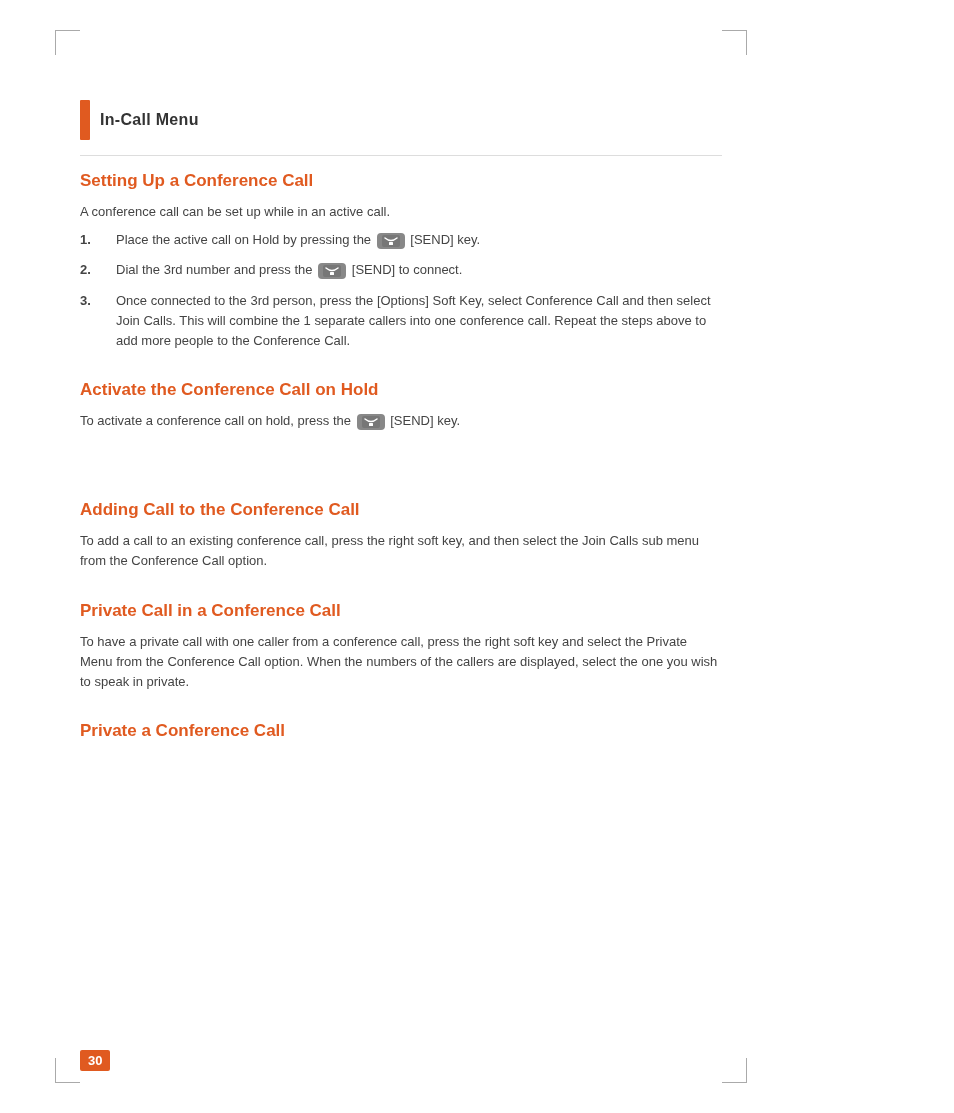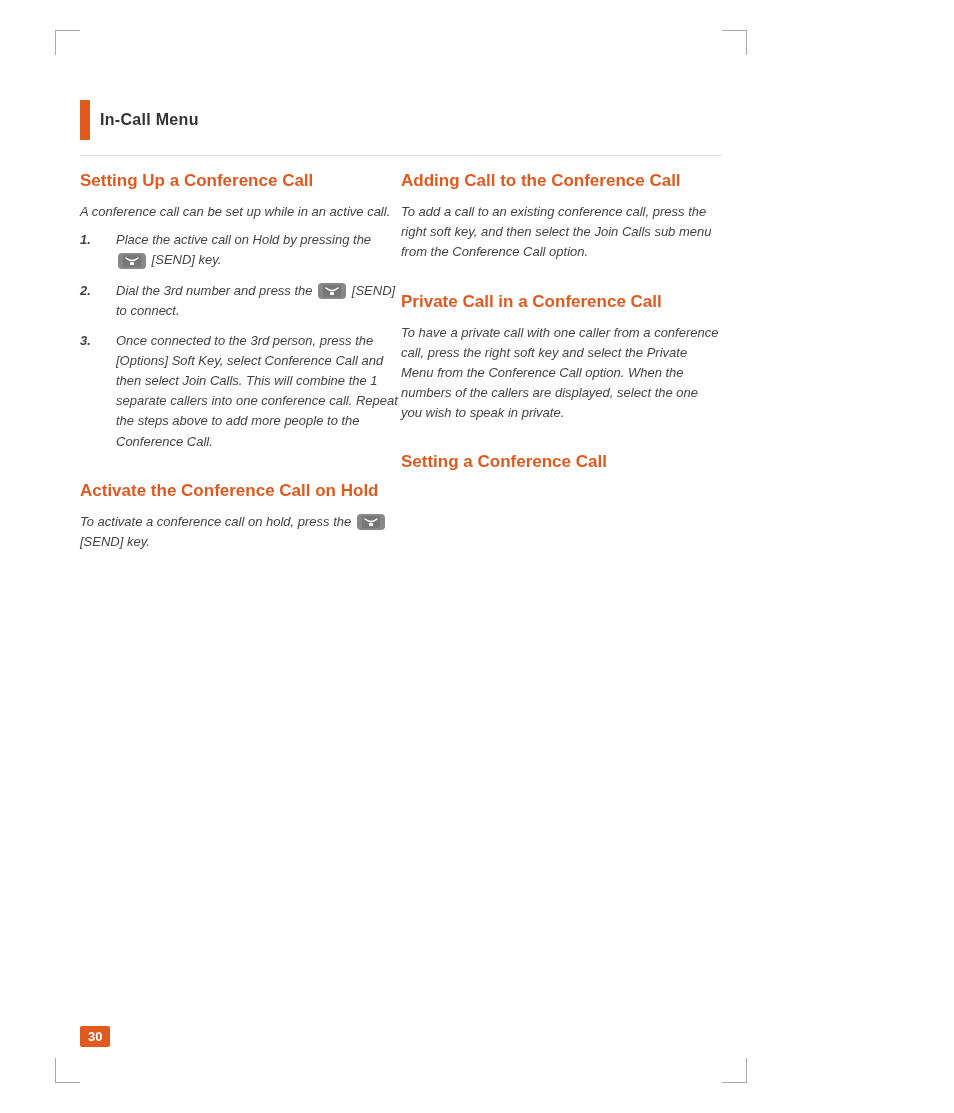--- a/index.html
+++ b/index.html
@@ -53,20 +53,22 @@
       height: 1px;
       background: #ddd;
     }
 
     .content-area {
       position: absolute;
       top: 170px;
       left: 80px;
       right: 80px;
       display: flex;
+      gap: 40px;
+      flex-direction: column;
     }
 
     .left-col {
       flex: 1;
     }
 
     .right-col {
       flex: 1;
     }
 
@@ -79,21 +81,20 @@
       font-weight: bold;
       color: #e05a20;
       margin-bottom: 10px;
       line-height: 1.3;
     }
 
     .section-body {
       font-size: 13px;
       color: #444;
       line-height: 1.55;
-      font-style: italic;
     }
 
     .section-body p {
       margin-bottom: 8px;
     }
 
     .numbered-list {
       list-style: none;
       padding: 0;
     }
@@ -132,21 +133,21 @@
     }
 
     .phone-btn svg {
       width: 18px;
       height: 12px;
     }
 
     
     .page-num {
       position: absolute;
-      bottom: 68px;
+      bottom: 44px;
       left: 80px;
       text-align: right;
     }
 
     .page-num-box {
       background: #e05a20;
       color: #fff;
       font-size: 13px;
       font-weight: bold;
       padding: 3px 8px;
@@ -258,21 +259,21 @@
       </div>
 
       <div class="section">
         <div class="section-title">Private Call in a Conference Call</div>
         <div class="section-body">
           <p>To have a private call with one caller from a conference call, press the right soft key and select the Private Menu from the Conference Call option. When the numbers of the callers are displayed, select the one you wish to speak in private.</p>
         </div>
       </div>
 
       <div class="section">
-        <div class="section-title">Setting a Conference Call</div>
+        <div class="section-title">Private a Conference Call</div>
       </div>
 
     </div>
   </div>
 
   <div class="page-num">
     <span class="page-num-box">30</span>
   </div>
 
 </div>

